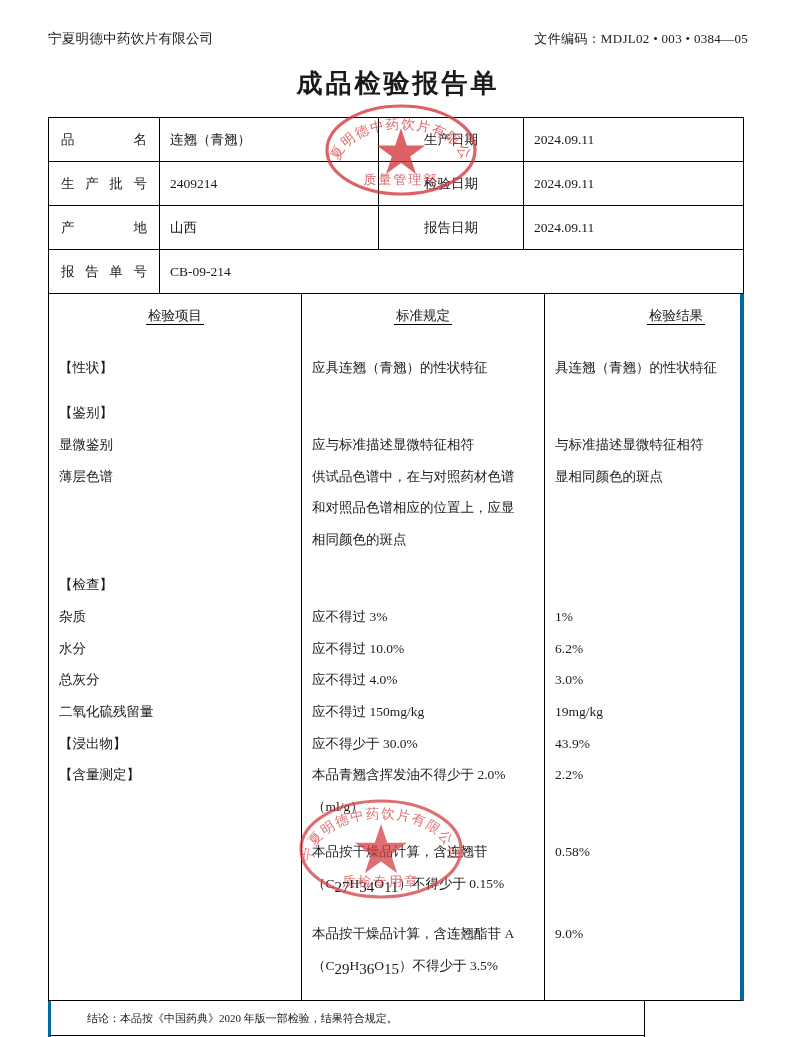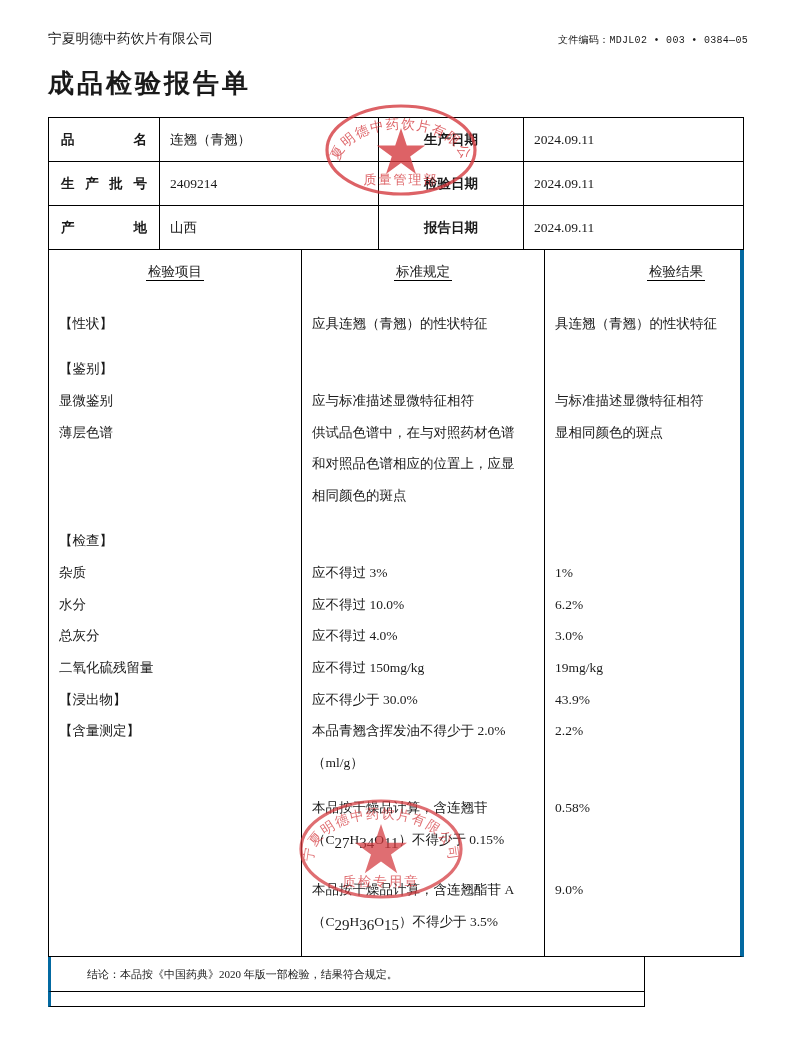--- a/index.html
+++ b/index.html
@@ -24,25 +24,25 @@
   }
   
   .header-row {
     display: flex;
     justify-content: space-between;
     align-items: baseline;
     font-size: 13.5px;
     letter-spacing: 0.3px;
   }
   .doc-code {
-    font-size: 10px;
-    font-family: Liberation Mono, monospace;
+    font-size: 13px;
+    font-family: Liberation Serif, serif;
   }
   .title {
-    text-align: left;
+    text-align: center;
     font-size: 26px;
     font-weight: bold;
     letter-spacing: 3px;
     margin: 18px 0 16px 0;
   }
   
   table.main {
     width: 696px;
     border-collapse: collapse;
     table-layout: fixed;
@@ -54,21 +54,20 @@
     vertical-align: middle;
     line-height: 1.6;
   }
   .lbl {
     width: 86px;
     text-align: justify;
     text-align-last: justify;
     padding-left: 12px !important;
     padding-right: 12px !important;
     white-space: nowrap;
-    font-weight: bold;
   }
   .val { padding-left: 10px !important; }
   td.tall { height: 31px; }
   .rptno-cell { padding-left: 10px !important; }
 
   
   .sec-head td {
     text-align: center;
     padding-top: 10px !important;
     padding-bottom: 10px !important;
@@ -151,20 +150,24 @@
       <td class="val tall">2409214</td>
       <td class="lbl tall" style="text-align:right;text-align-last:center">检验日期</td>
       <td class="val tall">2024.09.11</td>
     </tr>
     <tr>
       <td class="lbl tall">产　　地</td>
       <td class="val tall">山西</td>
       <td class="lbl tall" style="text-align:left;text-align-last:center">报告日期</td>
       <td class="val tall">2024.09.11</td>
     </tr>
+    <tr>
+      <td class="lbl tall">报告单号</td>
+      <td class="rptno-cell tall" colspan="3">CB-09-214</td>
+    </tr>
   </tbody>
     </table>
 
   <div class="items-wrap">
     <table class="items">
       <tbody>
           <tr class="sec-head">
         <td class="c1"><span>检验项目</span></td>
         <td class="c2"><span>标准规定</span></td>
         <td class="c3"><span>检验结果</span></td>

